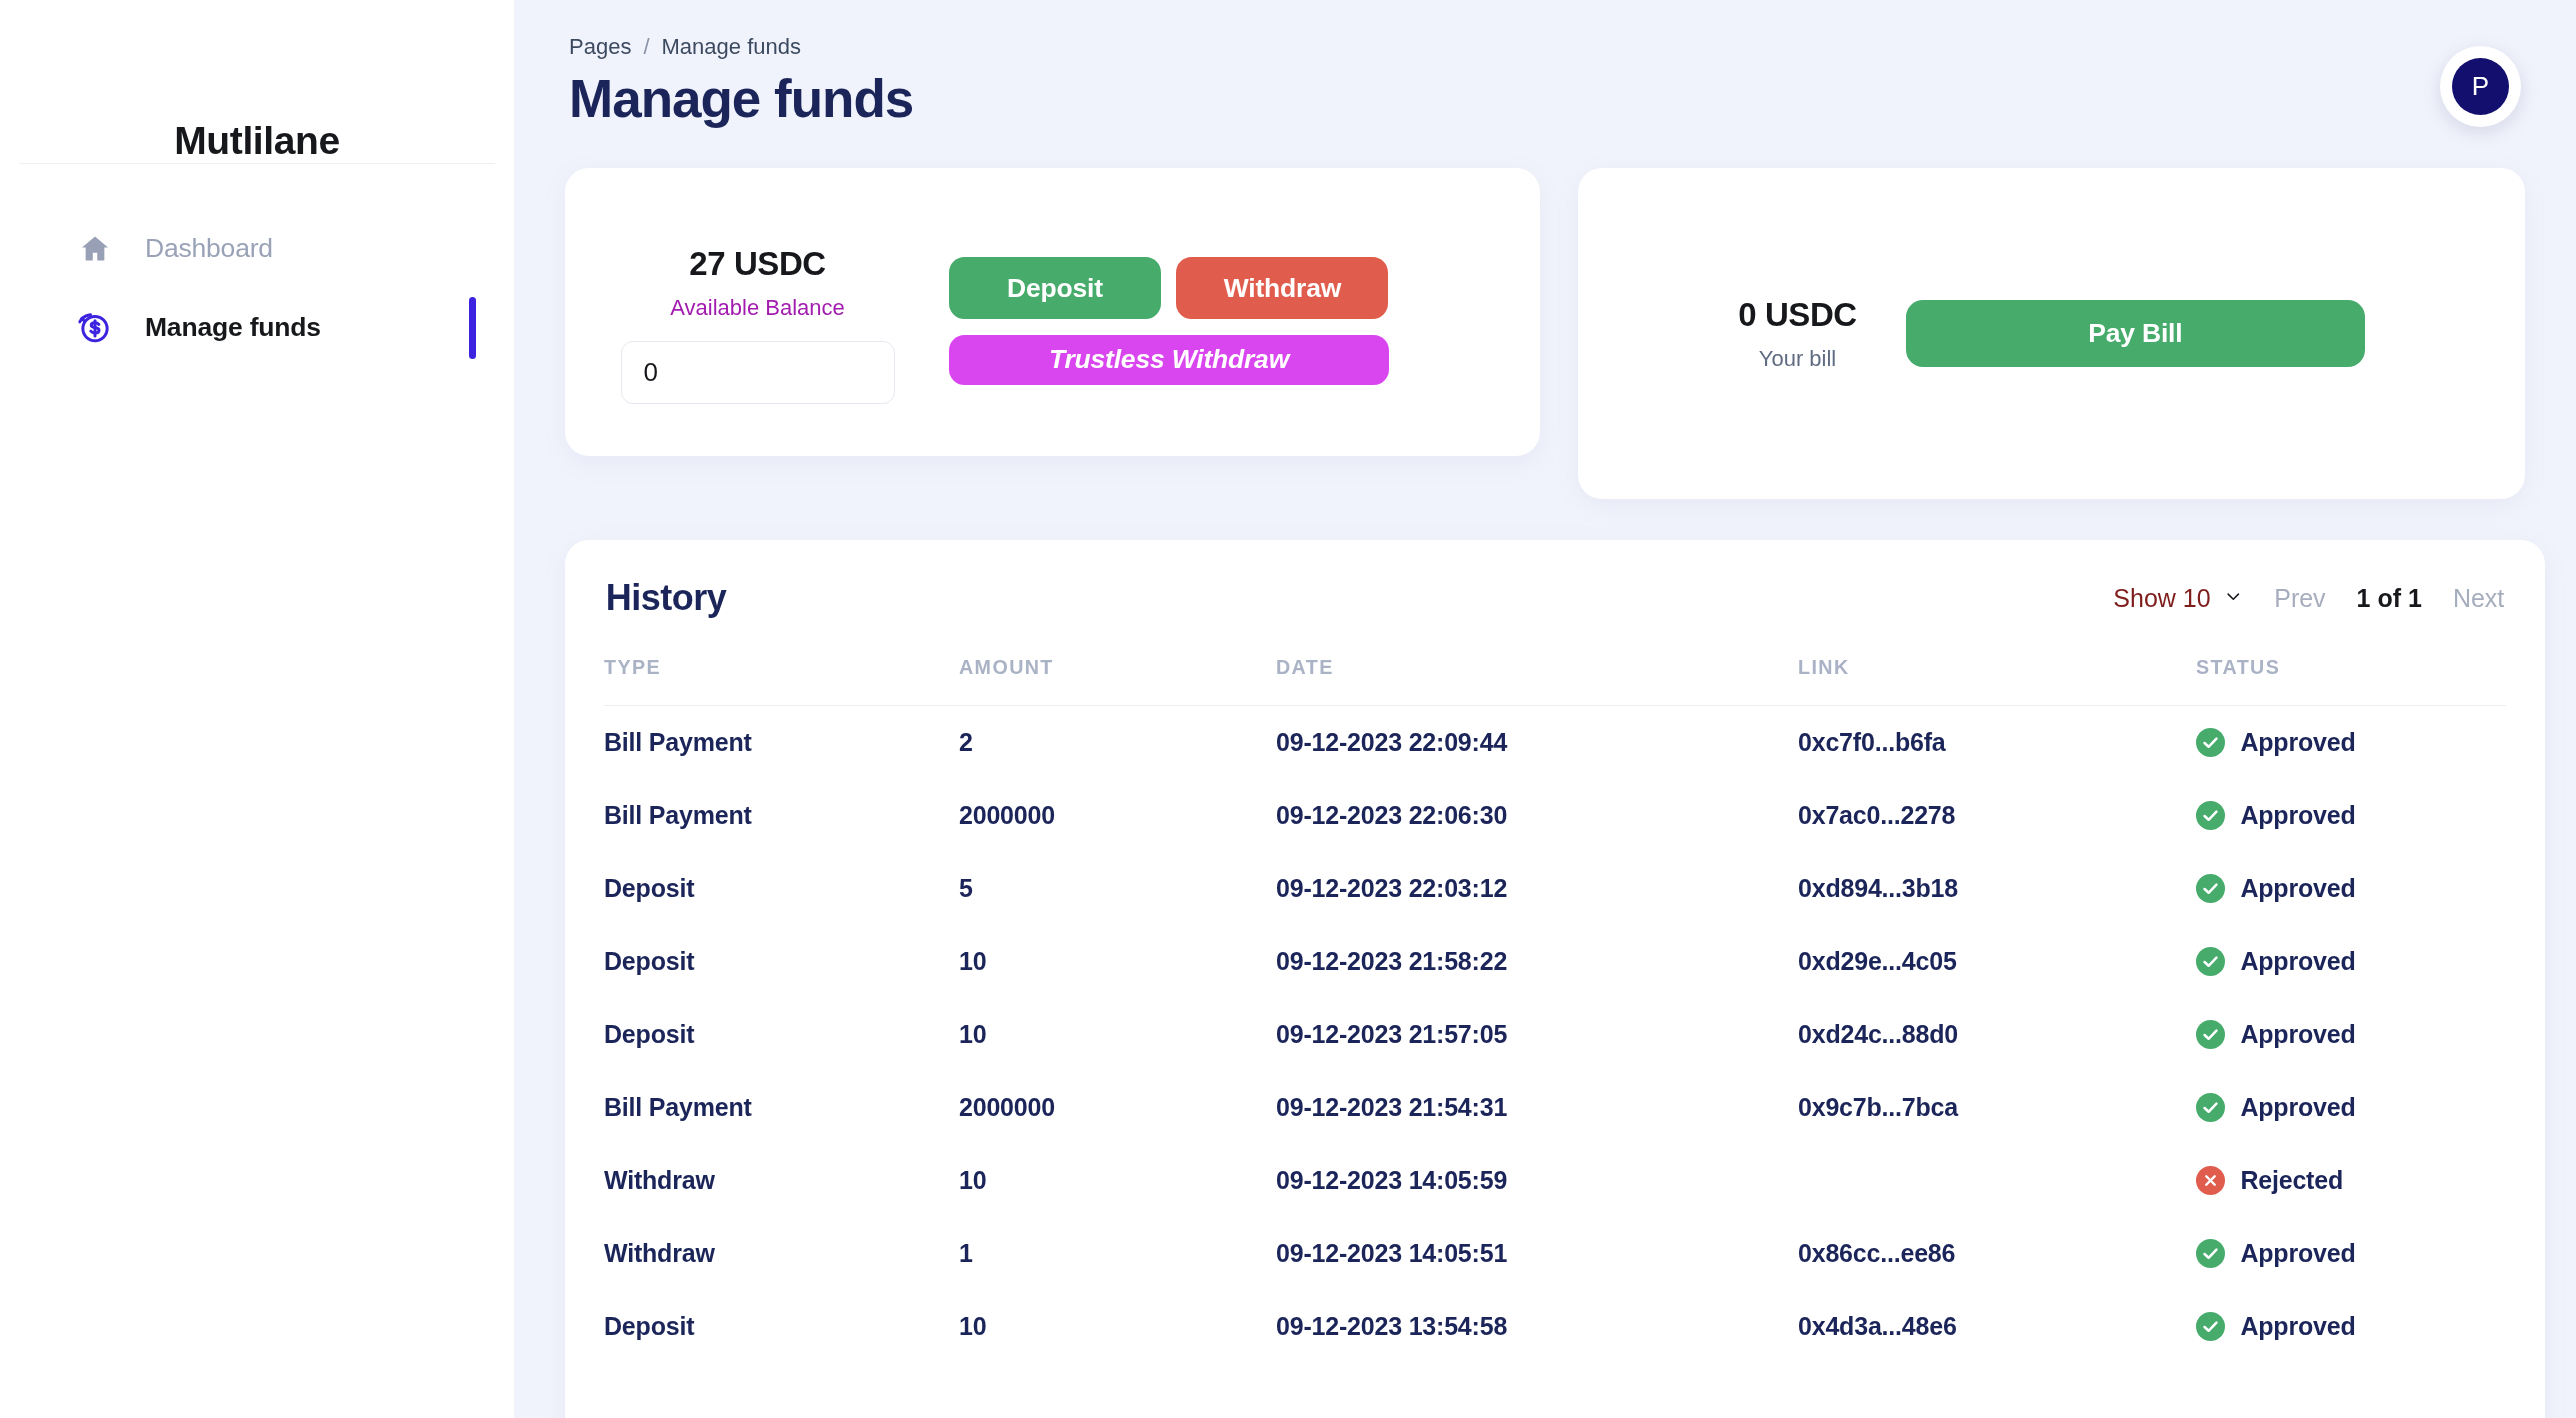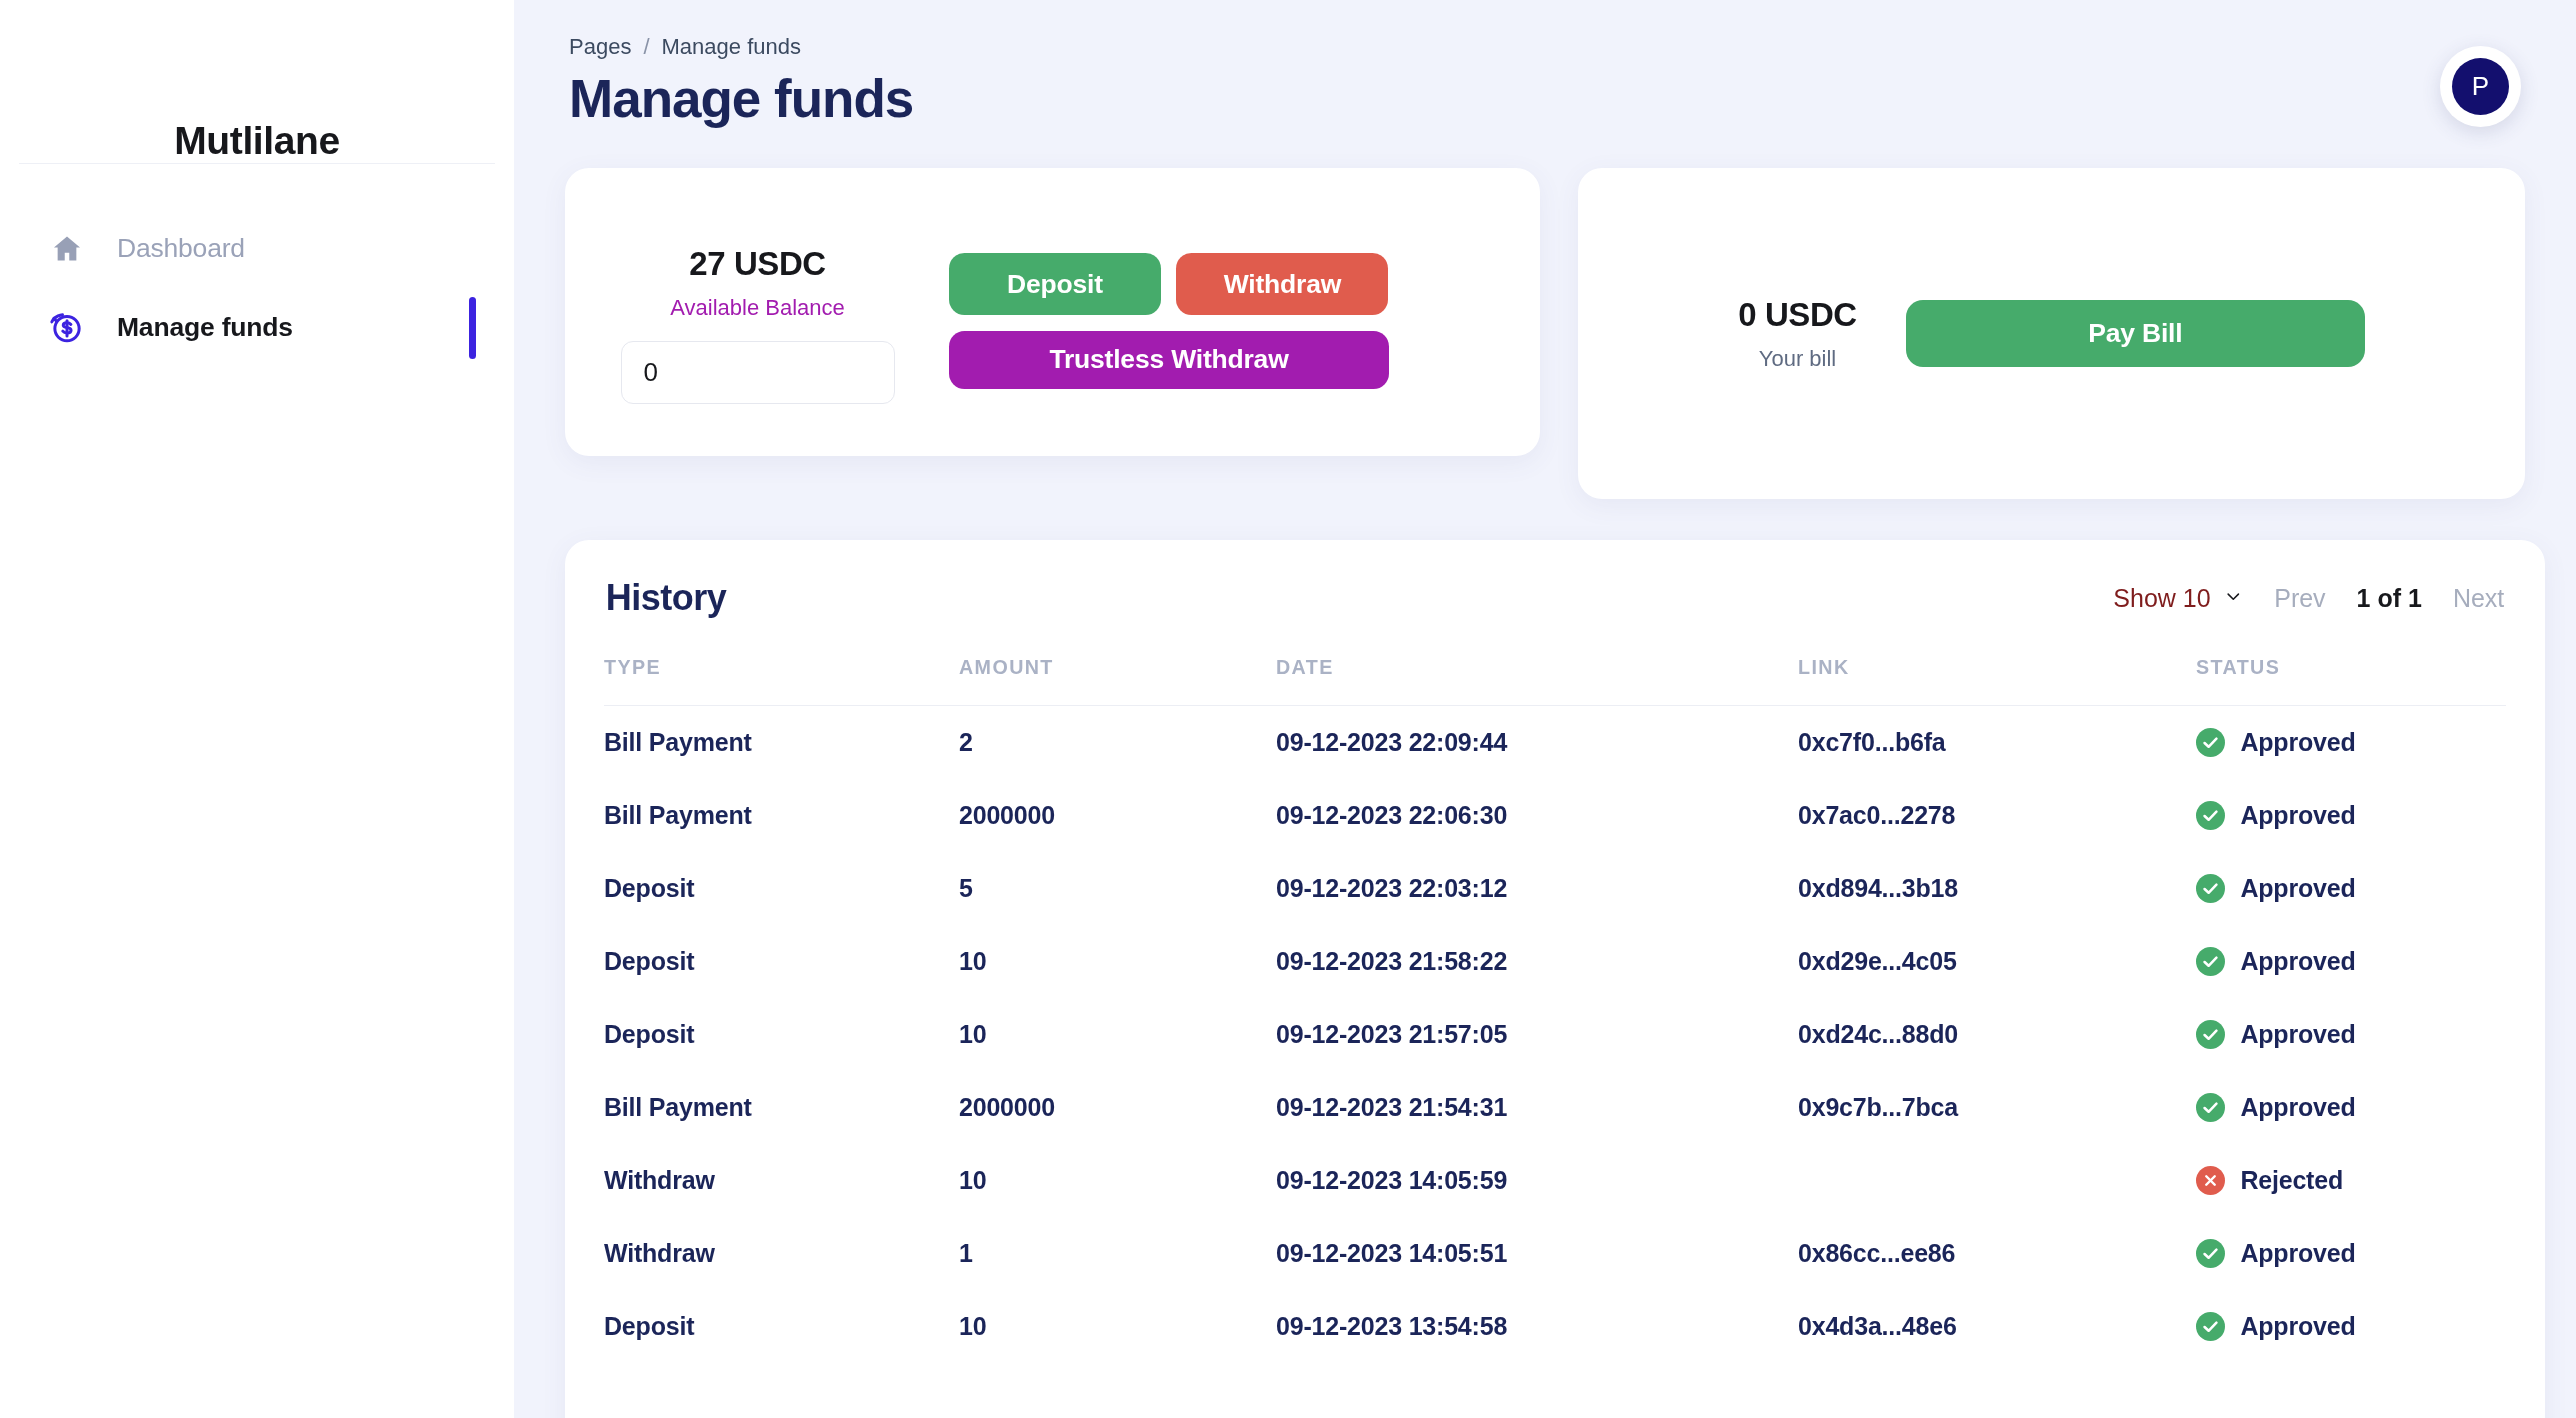--- a/index.html
+++ b/index.html
@@ -37,21 +37,21 @@
     font-size: 39px;
     font-weight: bold;
     color: #17181c;
     letter-spacing: -0.4px;
   }
   .nav { padding-top: 45px; }
   .nav-item {
     display: flex;
     align-items: center;
     height: 79px;
-    padding-left: 48px;
+    padding-left: 76px;
     position: relative;
     cursor: pointer;
   }
   .nav-icon {
     width: 38px;
     height: 38px;
     display: flex;
     align-items: center;
     justify-content: center;
     margin-right: 31px;
@@ -193,21 +193,21 @@
     border-radius: 15.4px;
     color: #ffffff;
     font-family: "Liberation Sans", sans-serif;
     font-size: 26.5px;
     font-weight: bold;
     cursor: pointer;
     letter-spacing: -0.2px;
   }
   .btn-deposit  { width: 212px; height: 62px; background: #46ab6b; }
   .btn-withdraw { width: 212px; height: 62px; background: #e05c4d; }
-  .btn-trustless{ width: 440px; height: 58px; background: #a21caf; }
+  .btn-trustless{ width: 440px; height: 50px; background: #d946ef; font-style: italic; }
 
   .card-bill {
     flex: 1;
     height: 331px;
     display: flex;
     align-items: center;
     justify-content: center;
     gap: 49px;
     padding: 0 45px;
   }

